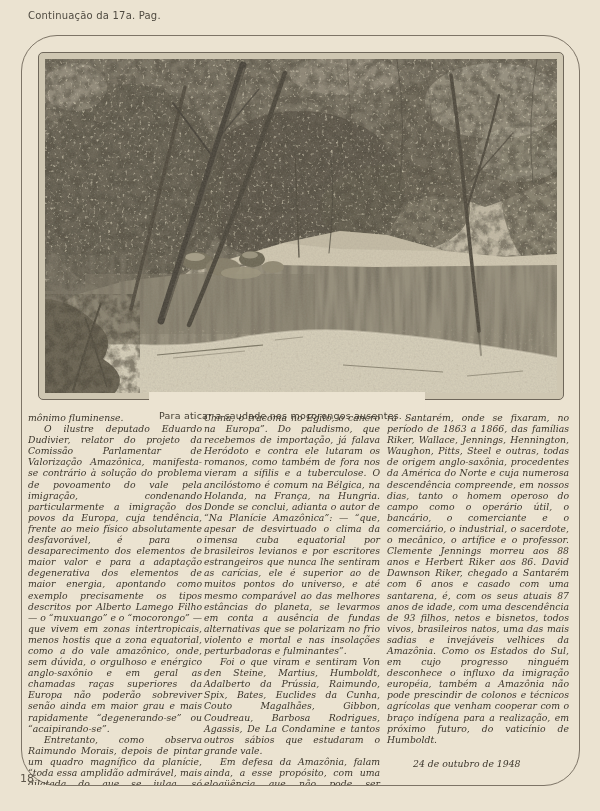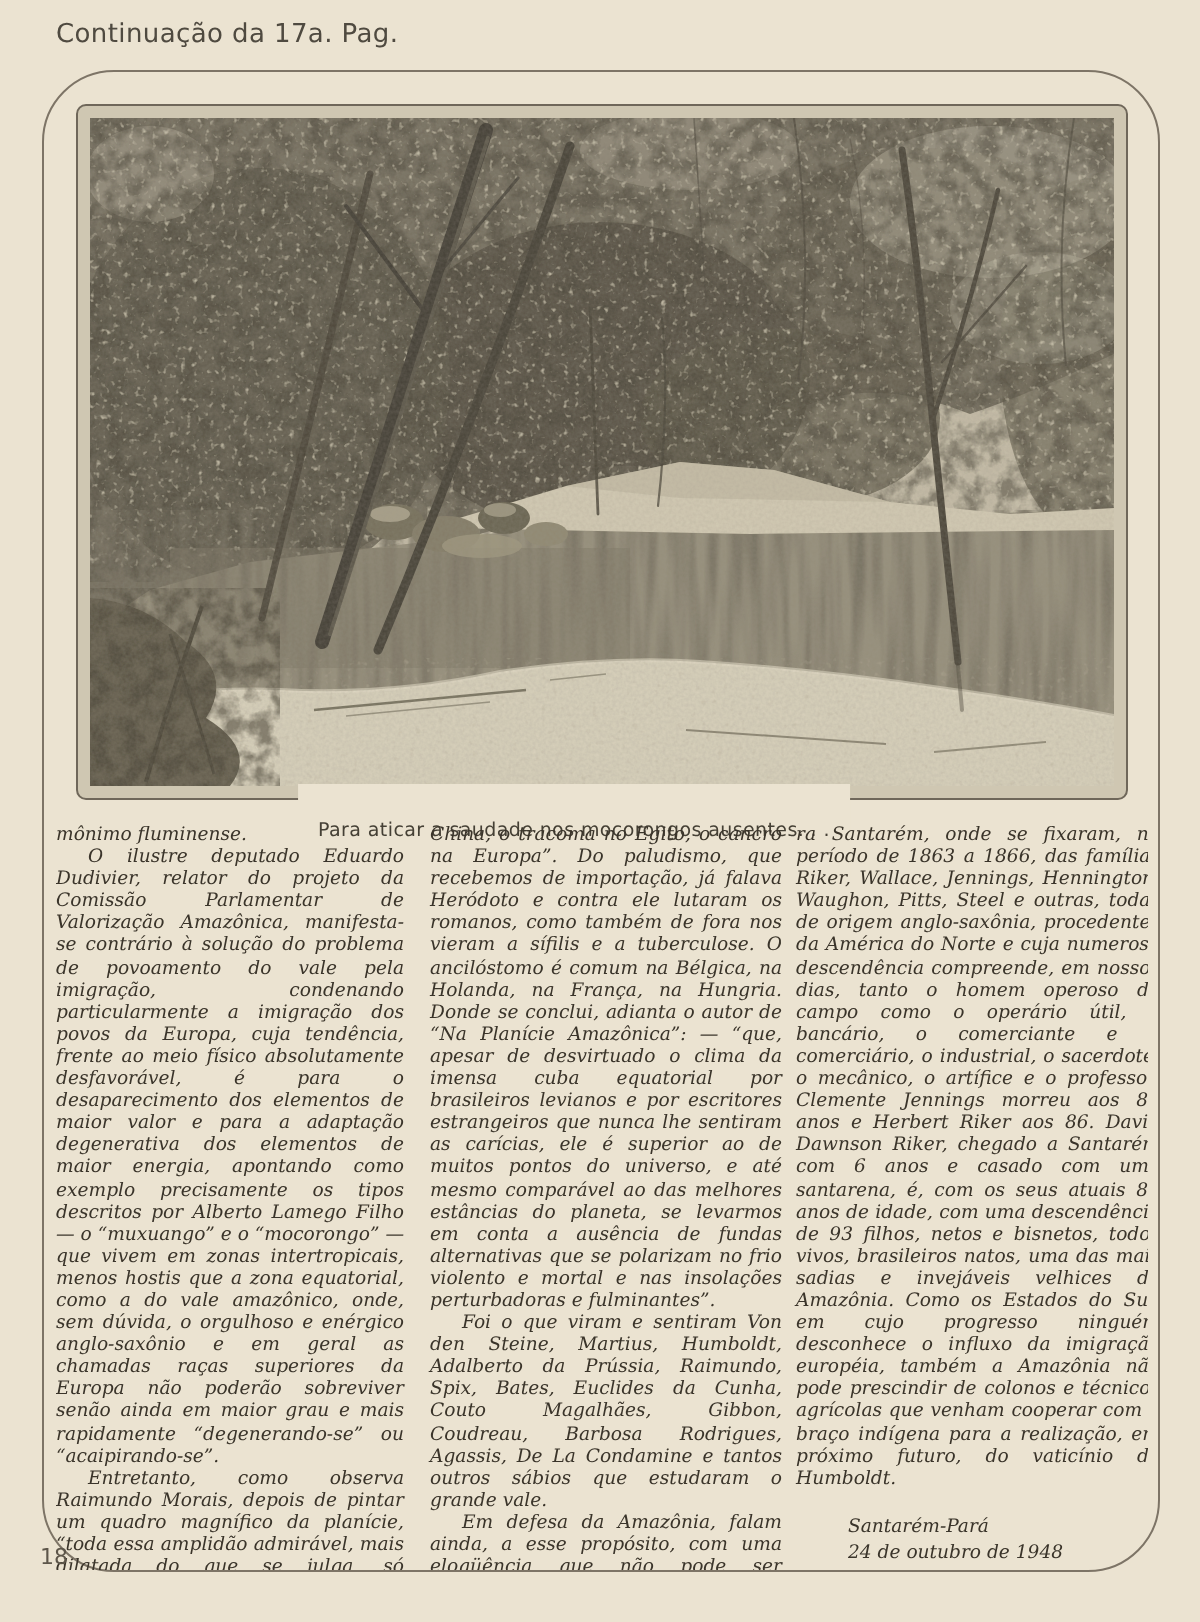--- a/index.html
+++ b/index.html
@@ -12,21 +12,21 @@
     width:600px;height:811px;
     background:var(--paper);
     font-family:"DejaVu Serif", serif;
     overflow:hidden;
   }
   .page{position:relative;width:600px;height:811px;background:var(--paper);}
 
   .cont-label{
     position:absolute;left:28px;top:10px;
     font-family:"DejaVu Sans", sans-serif;
-    font-size:13px;color:#4f4a40;letter-spacing:.2px;
+    font-size:10px;color:#4f4a40;letter-spacing:.2px;
   }
 
   .outer-border{
     position:absolute;left:21px;top:35px;width:557px;height:749px;
     border:1px solid var(--line);border-radius:36px;
     pointer-events:none;
   }
 
   .photo-frame{
     position:absolute;left:38px;top:52px;width:524px;height:346px;
@@ -47,21 +47,21 @@
 
   .columns{
     position:absolute;left:28px;top:412px;width:546px;height:373px;
     display:flex;overflow:hidden;
     color:var(--ink);
     font-style:italic;
     font-size:9.3px;line-height:11.1px;
     text-align:justify;
   }
   .col{flex:none;}
-  .col.c1{width:174px;margin-right:13px;}
+  .col.c1{width:174px;margin-right:2px;}
   .col.c2{width:176px;margin-right:7px;}
   .col.c3{width:182px;}
   .col p{margin:0;text-indent:16px;}
   .col p.noindent{text-indent:0;}
 
   .signature{margin-top:12px;margin-left:26px;line-height:13.5px;font-style:italic;}
 
   .page-number{
     position:absolute;left:8px;top:772px;
     font-family:"DejaVu Sans", sans-serif;
@@ -194,21 +194,20 @@
       <p>Entretanto, como observa Raimundo Morais, depois de pintar um quadro magnífico da planície, “toda essa amplidão admirável, mais dilatada do que se julga, só abarcada em pensamento, não possui uma enfermidade regional como a moléstia do sono na África, a cólera na Índia, a varíola na</p>
     </div>
     <div class="col c2">
       <p class="noindent">China, o tracoma no Egito, o cancro na Europa”. Do paludismo, que recebemos de importação, já falava Heródoto e contra ele lutaram os romanos, como também de fora nos vieram a sífilis e a tuberculose. O ancilóstomo é comum na Bélgica, na Holanda, na França, na Hungria. Donde se conclui, adianta o autor de “Na Planície Amazônica”: — “que, apesar de desvirtuado o clima da imensa cuba equatorial por brasileiros levianos e por escritores estrangeiros que nunca lhe sentiram as carícias, ele é superior ao de muitos pontos do universo, e até mesmo comparável ao das melhores estâncias do planeta, se levarmos em conta a ausência de fundas alternativas que se polarizam no frio violento e mortal e nas insolações perturbadoras e fulminantes”.</p>
       <p>Foi o que viram e sentiram Von den Steine, Martius, Humboldt, Adalberto da Prússia, Raimundo, Spix, Bates, Euclides da Cunha, Couto Magalhães, Gibbon, Coudreau, Barbosa Rodrigues, Agassis, De La Condamine e tantos outros sábios que estudaram o grande vale.</p>
       <p>Em defesa da Amazônia, falam ainda, a esse propósito, com uma eloqüência que não pode ser desatendida, muitos fatos, entre os quais a vinda pa-</p>
     </div>
     <div class="col c3">
       <p class="noindent">ra Santarém, onde se fixaram, no período de 1863 a 1866, das famílias Riker, Wallace, Jennings, Hennington, Waughon, Pitts, Steel e outras, todas de origem anglo-saxônia, procedentes da América do Norte e cuja numerosa descendência compreende, em nossos dias, tanto o homem operoso do campo como o operário útil, o bancário, o comerciante e o comerciário, o industrial, o sacerdote, o mecânico, o artífice e o professor. Clemente Jennings morreu aos 88 anos e Herbert Riker aos 86. David Dawnson Riker, chegado a Santarém com 6 anos e casado com uma santarena, é, com os seus atuais 87 anos de idade, com uma descendência de 93 filhos, netos e bisnetos, todos vivos, brasileiros natos, uma das mais sadias e invejáveis velhices da Amazônia. Como os Estados do Sul, em cujo progresso ninguém desconhece o influxo da imigração européia, também a Amazônia não pode prescindir de colonos e técnicos agrícolas que venham cooperar com o braço indígena para a realização, em próximo futuro, do vaticínio de Humboldt.</p>
       <div class="signature">
-        <div>Santarém-Pará</div>
         <div>24 de outubro de 1948</div>
       </div>
     </div>
   </div>
 
   <div class="page-number">18</div>
 
 </div>
 
 </body></html>

